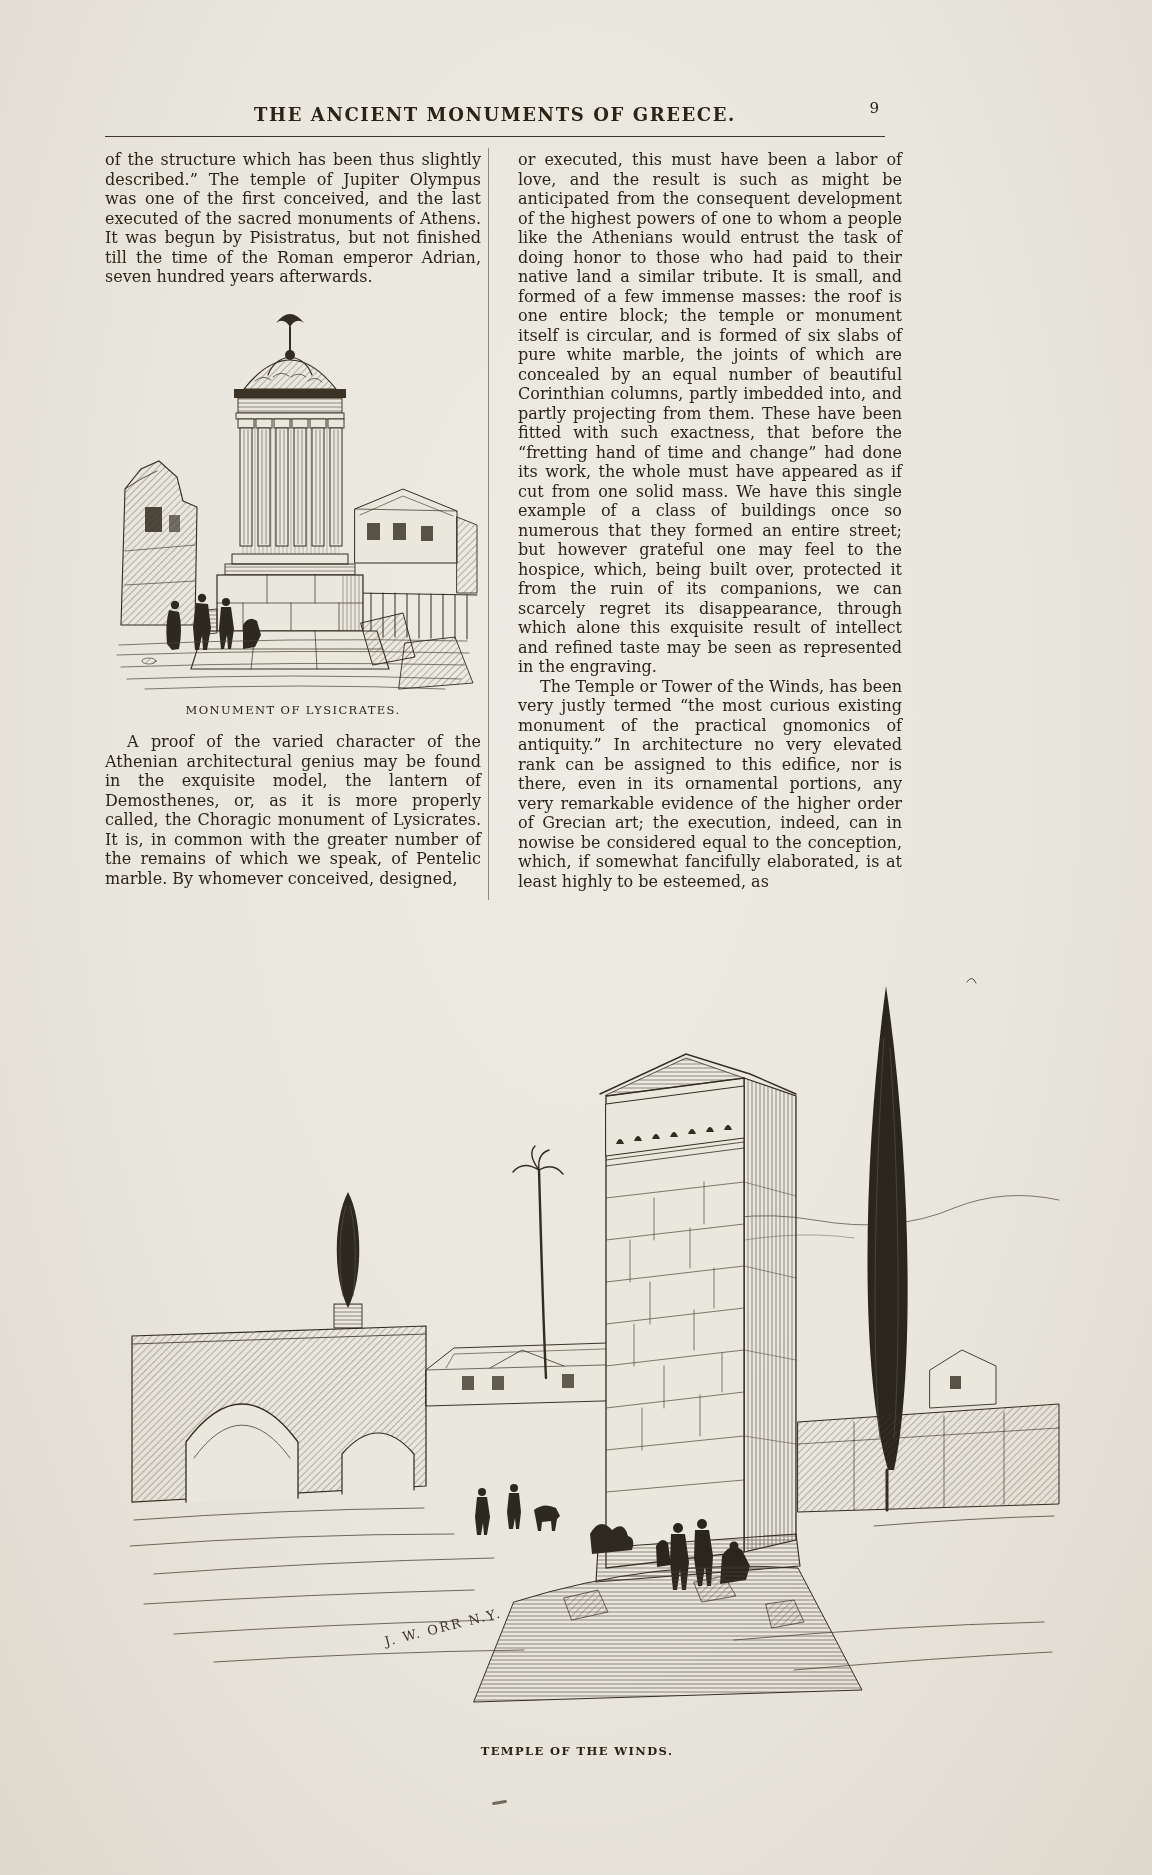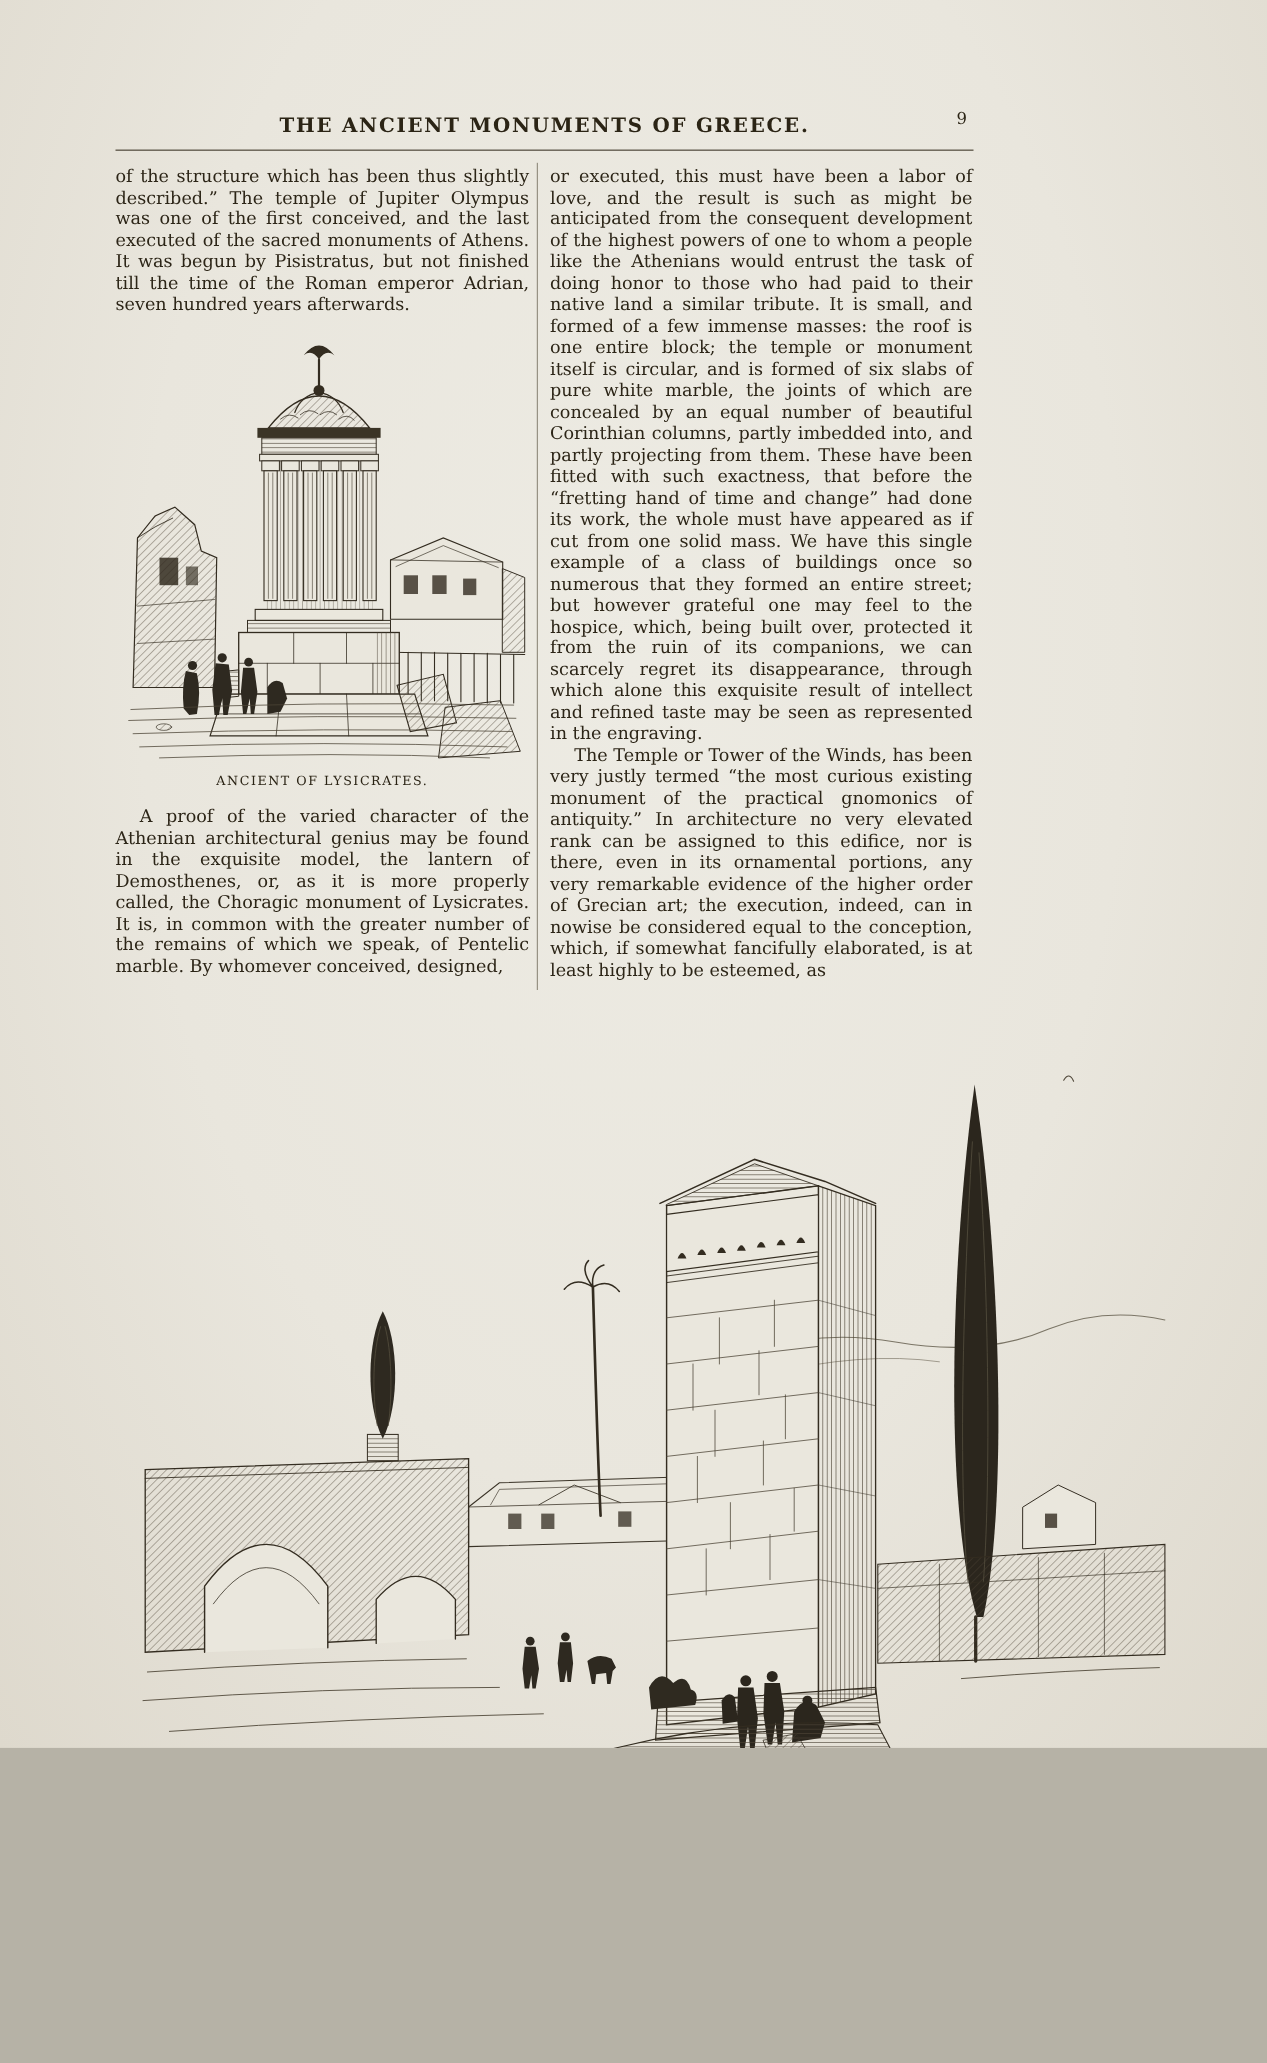--- a/index.html
+++ b/index.html
@@ -1,31 +1,31 @@
 <!DOCTYPE html>
 <html><head>
 <meta charset="utf-8">
 <style>
   html,body{margin:0;padding:0;background:#b6b2a6;}
   .page{
     position:relative;
-    width:1152px;height:1589px;
+    width:1152px;height:1875px;
     margin:0 auto;
     background:radial-gradient(ellipse at 50% 38%, #edebe3 0%, #e9e6dd 55%, #ded9cd 100%);
     font-family:"DejaVu Serif","Liberation Serif",serif;
     color:#2c2517;
     overflow:hidden;
   }
   .page-header{position:absolute;top:104px;left:105px;width:780px;}
   .title{margin:0;font-size:18px;font-weight:700;letter-spacing:1.6px;text-align:center;color:#2b2415;}
   .page-number{position:absolute;right:6px;top:-5px;font-size:15px;color:#2b2415;}
   .header-rule{position:absolute;left:0;right:0;top:32px;height:1.4px;background:#3f382a;}
   .col{position:absolute;top:150px;font-size:16px;line-height:19.5px;text-align:justify;}
   .col-left{left:105px;width:376px;}
-  .col-right{left:500px;width:384px;}
+  .col-right{left:518px;width:384px;}
   .col-divider{position:absolute;left:488px;top:148px;width:1px;height:752px;background:#8e897b;}
   .para{margin:0;}
   .para.indent{text-indent:22px;}
   figure{margin:0;}
   .figure-lysicrates{margin:6px 0 12px 0;}
   .figure-lysicrates svg{display:block;width:376px;height:402px;}
   .caption{display:block;text-align:center;font-size:11.5px;letter-spacing:1.4px;color:#2b2415;margin-top:6px;font-weight:400;}
   .figure-temple{position:absolute;top:898px;left:94px;width:966px;}
   .figure-temple svg{display:block;width:966px;height:812px;}
   .caption-temple{margin-top:34px;font-weight:700;font-size:11.5px;}
@@ -131,21 +131,21 @@
             <path d="M14,352 Q180,344 362,348"></path>
             <path d="M12,362 Q180,356 364,360"></path>
             <path d="M16,374 Q190,368 360,372"></path>
             <path d="M22,386 Q190,380 356,386"></path>
             <path d="M40,396 Q200,390 340,396"></path>
           </g>
           <ellipse cx="44" cy="368" rx="7" ry="3" fill="url(#lys-hd)" stroke="#332c20" stroke-width="0.6"></ellipse>
           <path d="M300,350 L350,344 L368,390 L294,396 Z" fill="url(#lys-hd)" stroke="#332c20" stroke-width="0.9"></path>
         </g>
       </svg>
-      <figcaption class="caption">ANCIENT OF LYSICRATES.</figcaption>
+      <figcaption class="caption">MONUMENT OF LYSICRATES.</figcaption>
     </figure>
 
     <p class="para indent">A proof of the varied character of the Athenian architectural genius may be found in the exquisite model, the lantern of Demosthenes, or, as it is more properly called, the Choragic monument of Lysicrates. It is, in common with the greater number of the remains of which we speak, of Pentelic marble. By whomever conceived, designed,</p>
   </div>
 
   <div class="col-divider"></div>
 
   <div class="col col-right">
     <p class="para">or executed, this must have been a labor of love, and the result is such as might be anticipated from the consequent development of the highest powers of one to whom a people like the Athenians would entrust the task of doing honor to those who had paid to their native land a similar tribute. It is small, and formed of a few immense masses: the roof is one entire block; the temple or monument itself is circular, and is formed of six slabs of pure white marble, the joints of which are concealed by an equal number of beautiful Corinthian columns, partly imbedded into, and partly projecting from them. These have been fitted with such exactness, that before the “fretting hand of time and change” had done its work, the whole must have appeared as if cut from one solid mass. We have this single example of a class of buildings once so numerous that they formed an entire street; but however grateful one may feel to the hospice, which, being built over, protected it from the ruin of its companions, we can scarcely regret its disappearance, through which alone this exquisite result of intellect and refined taste may be seen as represented in the engraving.</p>
     <p class="para indent">The Temple or Tower of the Winds, has been very justly termed “the most curious existing monument of the practical gnomonics of antiquity.” In architecture no very elevated rank can be assigned to this edifice, nor is there, even in its ornamental portions, any very remarkable evidence of the higher order of Grecian art; the execution, indeed, can in nowise be considered equal to the conception, which, if somewhat fancifully elaborated, is at least highly to be esteemed, as</p>

